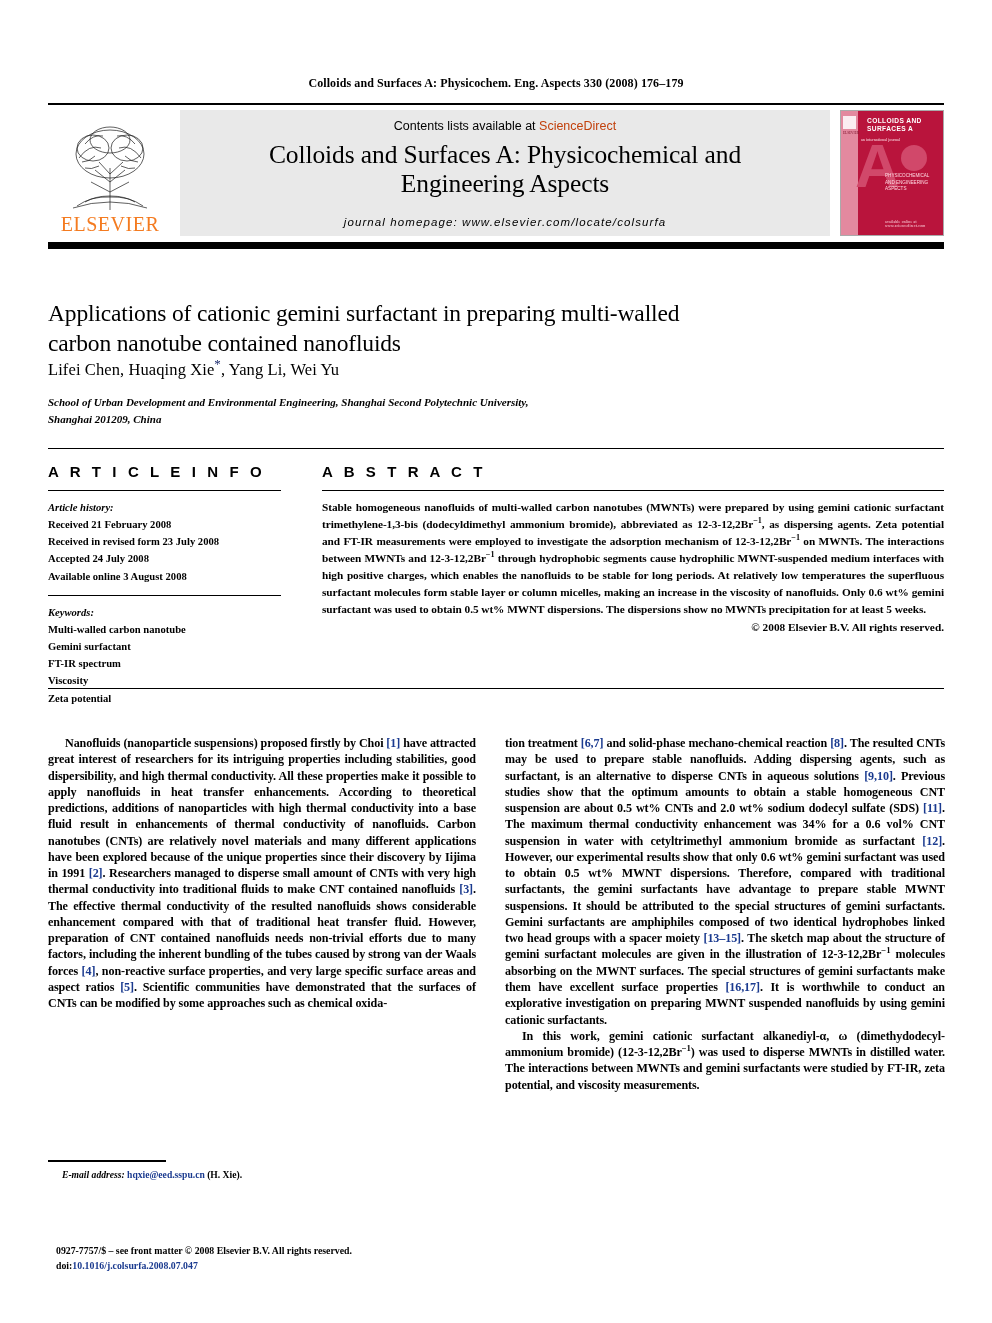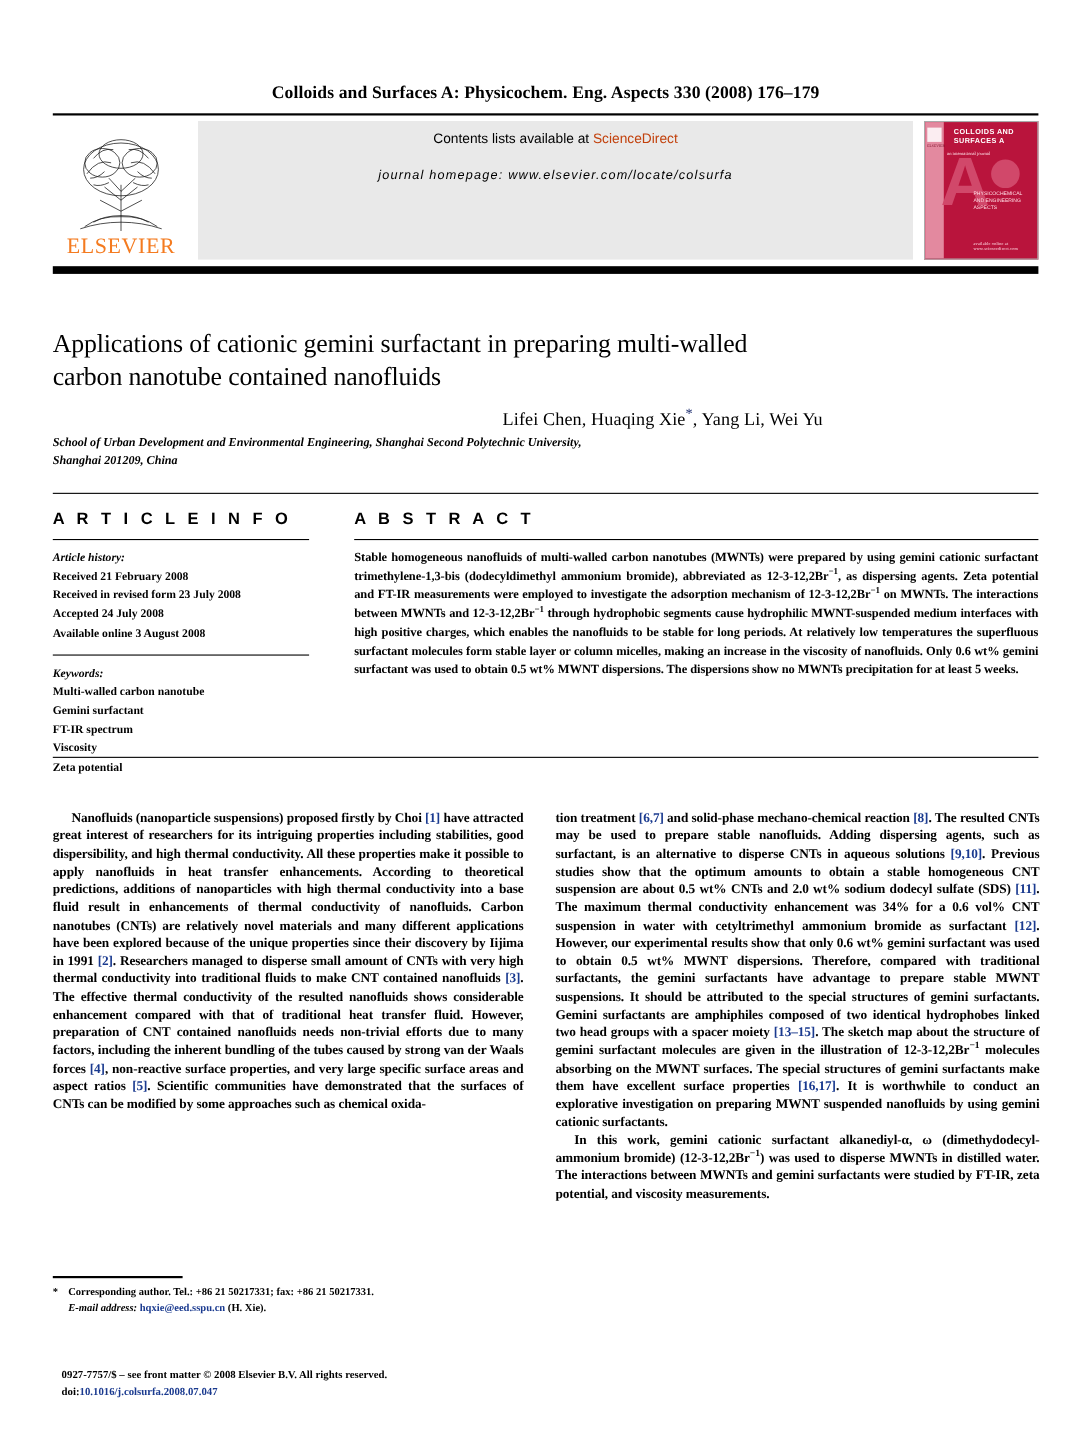--- a/index.html
+++ b/index.html
@@ -21,21 +21,21 @@
     width: 992px;
     height: 1323px;
   }
 
   
   .running-head {
     position: absolute;
     left: 0; right: 0;
     top: 76px;
     text-align: center;
-    font-size: 16px;
+    font-size: 12px;
     font-weight: bold;
     letter-spacing: .1px;
   }
 
   
   .rule-thin-top {
     position: absolute;
     left: 48px; right: 48px;
     top: 103px;
     height: 2px;
@@ -211,25 +211,24 @@
     top: 282px;
     width: 640px;
     font-size: 23.5px;
     line-height: 1.30;
     font-weight: 400;
     letter-spacing: -0.15px;
   }
   .authors {
     position: absolute;
     left: 48px;
-    top: 368px;
+    top: 356px;
     width: 700px;
     font-size: 16.5px;
     letter-spacing: .1px;
-    text-align: right;
   }
   .authors .star {
     color: #1a2a6c;
     font-size: 13px;
     vertical-align: super;
   }
   .affiliation {
     position: absolute;
     left: 48px;
     top: 394px;
@@ -411,20 +410,24 @@
           <path d="M40 34 q-6 6 -13 6 M70 34 q6 6 13 6"></path>
         </g>
       </svg>
       <div class="elsevier-word">ELSEVIER</div>
     </div>
 
     <div class="journal-band">
       <div class="contents-line">
         <span>Contents lists available at </span><span class="sd">ScienceDirect</span>
       </div>
+      <div class="journal-title">
+        <div>Colloids and Surfaces A: Physicochemical and</div>
+        <div>Engineering Aspects</div>
+      </div>
       <div class="journal-home">journal homepage: www.elsevier.com/locate/colsurfa</div>
     </div>
 
     <div class="cover-thumb">
       <div class="cover-left-strip"></div>
       <div class="cover-el"></div>
       <div class="cover-small">ELSEVIER</div>
       <div class="cover-title">COLLOIDS AND SURFACES A</div>
       <div class="cover-intl">an international journal</div>
       <div class="cover-bigA">A</div>
@@ -465,36 +468,36 @@
       <div>FT-IR spectrum</div>
       <div>Viscosity</div>
       <div>Zeta potential</div>
     </div>
   </div>
 
   <div class="abstract-col">
     <div class="section-head">A B S T R A C T</div>
     <div class="abstract-rule"></div>
     <div class="abstract-body"><span>Stable homogeneous nanofluids of multi-walled carbon nanotubes (MWNTs) were prepared by using gemini cationic surfactant trimethylene-1,3-bis (dodecyldimethyl ammonium bromide), abbreviated as 12-3-12,2Br</span><sup>−1</sup><span>, as dispersing agents. Zeta potential and FT-IR measurements were employed to investigate the adsorption mechanism of 12-3-12,2Br</span><sup>−1</sup><span> on MWNTs. The interactions between MWNTs and 12-3-12,2Br</span><sup>−1</sup><span> through hydrophobic segments cause hydrophilic MWNT-suspended medium interfaces with high positive charges, which enables the nanofluids to be stable for long periods. At relatively low temperatures the superfluous surfactant molecules form stable layer or column micelles, making an increase in the viscosity of nanofluids. Only 0.6 wt% gemini surfactant was used to obtain 0.5 wt% MWNT dispersions. The dispersions show no MWNTs precipitation for at least 5 weeks.</span></div>
+    <div class="copyright">© 2008 Elsevier B.V. All rights reserved.</div>
   </div>
 
   <div class="rule-info-bottom"></div>
 
   <div class="col-left">
     <p class="body indent"><span>Nanofluids (nanoparticle suspensions) proposed firstly by Choi </span><span class="ref">[1]</span><span> have attracted great interest of researchers for its intriguing properties including stabilities, good dispersibility, and high thermal conductivity. All these properties make it possible to apply nanofluids in heat transfer enhancements. According to theoretical predictions, additions of nanoparticles with high thermal conductivity into a base fluid result in enhancements of thermal conductivity of nanofluids. Carbon nanotubes (CNTs) are relatively novel materials and many different applications have been explored because of the unique properties since their discovery by Iijima in 1991 </span><span class="ref">[2]</span><span>. Researchers managed to disperse small amount of CNTs with very high thermal conductivity into traditional fluids to make CNT contained nanofluids </span><span class="ref">[3]</span><span>. The effective thermal conductivity of the resulted nanofluids shows considerable enhancement compared with that of traditional heat transfer fluid. However, preparation of CNT contained nanofluids needs non-trivial efforts due to many factors, including the inherent bundling of the tubes caused by strong van der Waals forces </span><span class="ref">[4]</span><span>, non-reactive surface properties, and very large specific surface areas and aspect ratios </span><span class="ref">[5]</span><span>. Scientific communities have demonstrated that the surfaces of CNTs can be modified by some approaches such as chemical oxida-</span></p>
   </div>
 
   <div class="col-right">
     <p class="body"><span>tion treatment </span><span class="ref">[6,7]</span><span> and solid-phase mechano-chemical reaction </span><span class="ref">[8]</span><span>. The resulted CNTs may be used to prepare stable nanofluids. Adding dispersing agents, such as surfactant, is an alternative to disperse CNTs in aqueous solutions </span><span class="ref">[9,10]</span><span>. Previous studies show that the optimum amounts to obtain a stable homogeneous CNT suspension are about 0.5 wt% CNTs and 2.0 wt% sodium dodecyl sulfate (SDS) </span><span class="ref">[11]</span><span>. The maximum thermal conductivity enhancement was 34% for a 0.6 vol% CNT suspension in water with cetyltrimethyl ammonium bromide as surfactant </span><span class="ref">[12]</span><span>. However, our experimental results show that only 0.6 wt% gemini surfactant was used to obtain 0.5 wt% MWNT dispersions. Therefore, compared with traditional surfactants, the gemini surfactants have advantage to prepare stable MWNT suspensions. It should be attributed to the special structures of gemini surfactants. Gemini surfactants are amphiphiles composed of two identical hydrophobes linked two head groups with a spacer moiety </span><span class="ref">[13–15]</span><span>. The sketch map about the structure of gemini surfactant molecules are given in the illustration of 12-3-12,2Br</span><sup>−1</sup><span> molecules absorbing on the MWNT surfaces. The special structures of gemini surfactants make them have excellent surface properties </span><span class="ref">[16,17]</span><span>. It is worthwhile to conduct an explorative investigation on preparing MWNT suspended nanofluids by using gemini cationic surfactants.</span></p>
     <p class="body indent"><span>In this work, gemini cationic surfactant alkanediyl-α, ω (dimethydodecyl-ammonium bromide) (12-3-12,2Br</span><sup>−1</sup><span>) was used to disperse MWNTs in distilled water. The interactions between MWNTs and gemini surfactants were studied by FT-IR, zeta potential, and viscosity measurements.</span></p>
   </div>
 
   <div class="foot-rule"></div>
   <div class="footnote">
-    <div><span class="fn-star">*</span><span>Corresponding author. Tel.: +86 21 50217331; fax: +86 21 50217331.</span></div>
     <div class="fn-ind"><em>E-mail address:</em> <span class="mail">hqxie@eed.sspu.cn</span> <span>(H. Xie).</span></div>
   </div>
 
   <div class="footer">
     <div>0927-7757/$ – see front matter © 2008 Elsevier B.V. All rights reserved.</div>
     <div><span>doi:</span><span class="doi">10.1016/j.colsurfa.2008.07.047</span></div>
   </div>
 
 </div>
 

